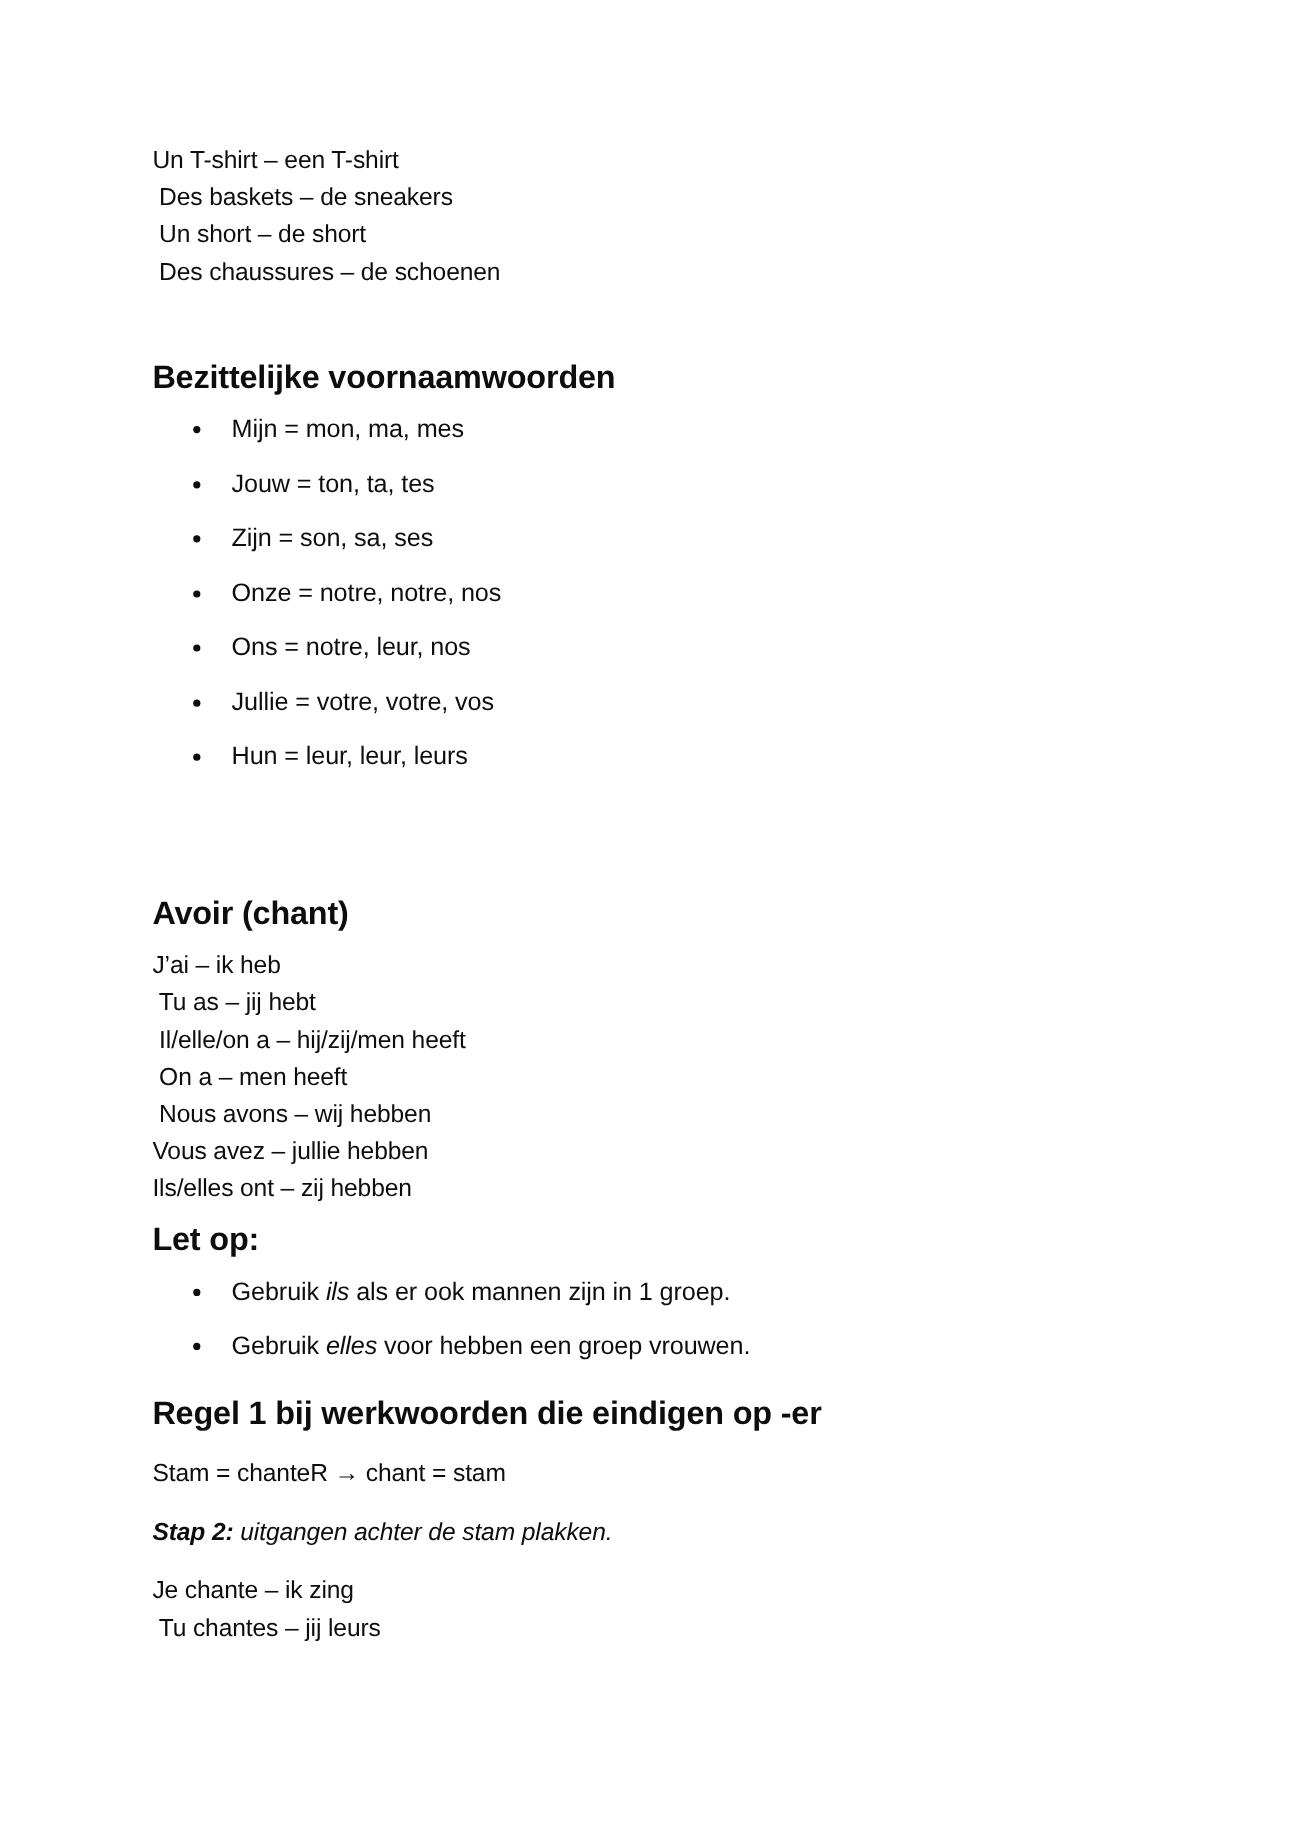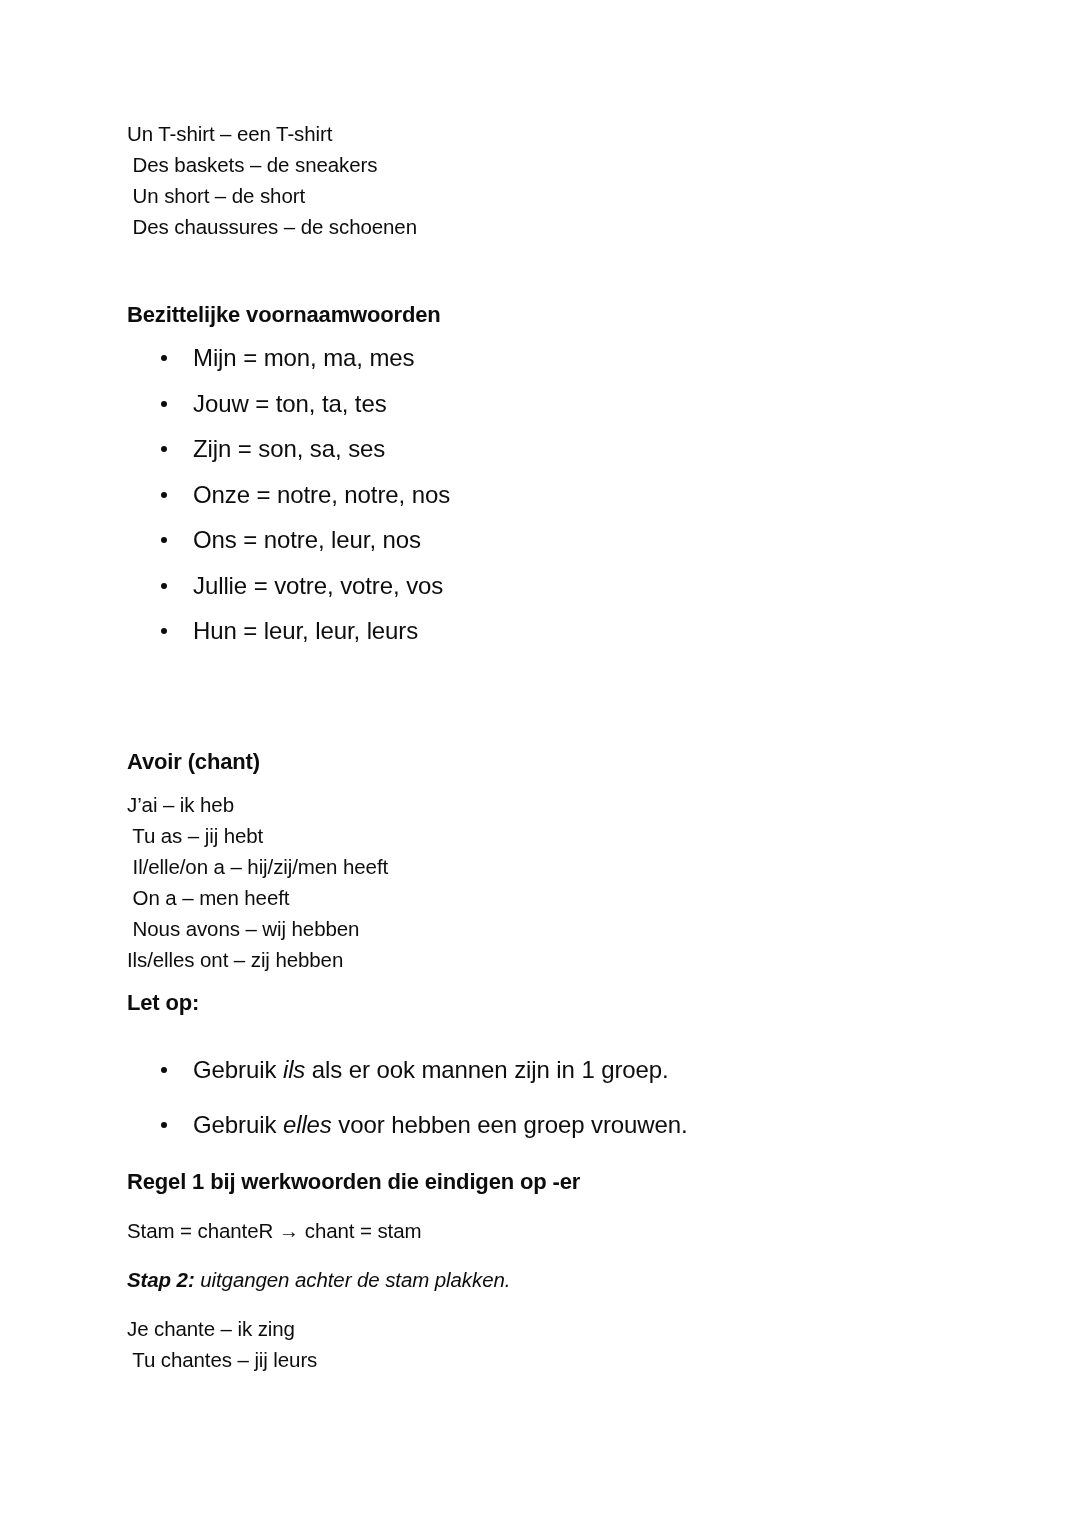--- a/index.html
+++ b/index.html
@@ -33,21 +33,21 @@
   }
   .plain-block .line {
     white-space: pre;
   }
   .para {
     font-size: 20.5px;
     line-height: 31px;
     letter-spacing: -0.1px;
   }
   .heading {
-    font-size: 22px;
+    font-size: 27px;
     line-height: 31px;
     font-weight: bold;
     letter-spacing: -0.15px;
   }
   .mixed {
     font-size: 20.5px;
     line-height: 31px;
     letter-spacing: -0.1px;
     font-style: italic;
   }
@@ -56,36 +56,36 @@
 
   
   ul.bullets {
     list-style: none;
     margin: 0;
     padding: 0;
   }
   ul.bullets > li {
     position: relative;
     padding-left: 66px;
-    font-size: 24px;
+    font-size: 21px;
     line-height: 31px;
     letter-spacing: -0.1px;
   }
   ul.bullets > li::before {
     content: "";
     position: absolute;
     left: 34px;
     top: 13px;
     width: 6px;
     height: 6px;
     border-radius: 50%;
     background: #0d0d0d;
   }
   ul.bullets.wide > li { margin-bottom: 14.5px; }
-  ul.bullets.tight > li { margin-bottom: 14px; margin-top: 24px; }
+  ul.bullets.tight > li { margin-bottom: 14px; }
 
   
   .gap-xl { height: 57px; }
   .gap-md { height: 28px; }
   .gap-sm { height: 18px; }
   .gap-xs { height: 12px; }
 </style>
 </head>
 <body>
 
@@ -121,20 +121,21 @@
     <div class="heading">Avoir (chant)</div>
 
     <div class="gap-xs"></div>
 
     <div class="plain-block">
       <div class="line">J’ai – ik heb</div>
       <div class="line"> Tu as – jij hebt</div>
       <div class="line"> Il/elle/on a – hij/zij/men heeft</div>
       <div class="line"> On a – men heeft</div>
       <div class="line"> Nous avons – wij hebben</div>
+      <div class="line">Vous avez – jullie hebben</div>
       <div class="line">Ils/elles ont – zij hebben</div>
     </div>
 
     <div class="gap-xs"></div>
 
     <div class="heading">Let op:</div>
 
     <div class="gap-xs"></div>
 
     <ul class="bullets tight">

